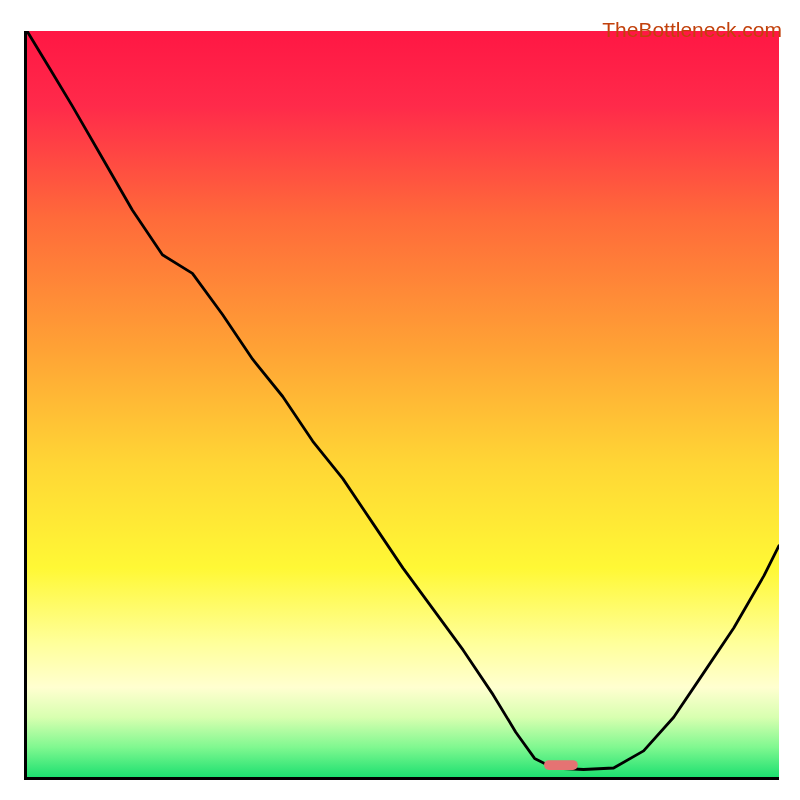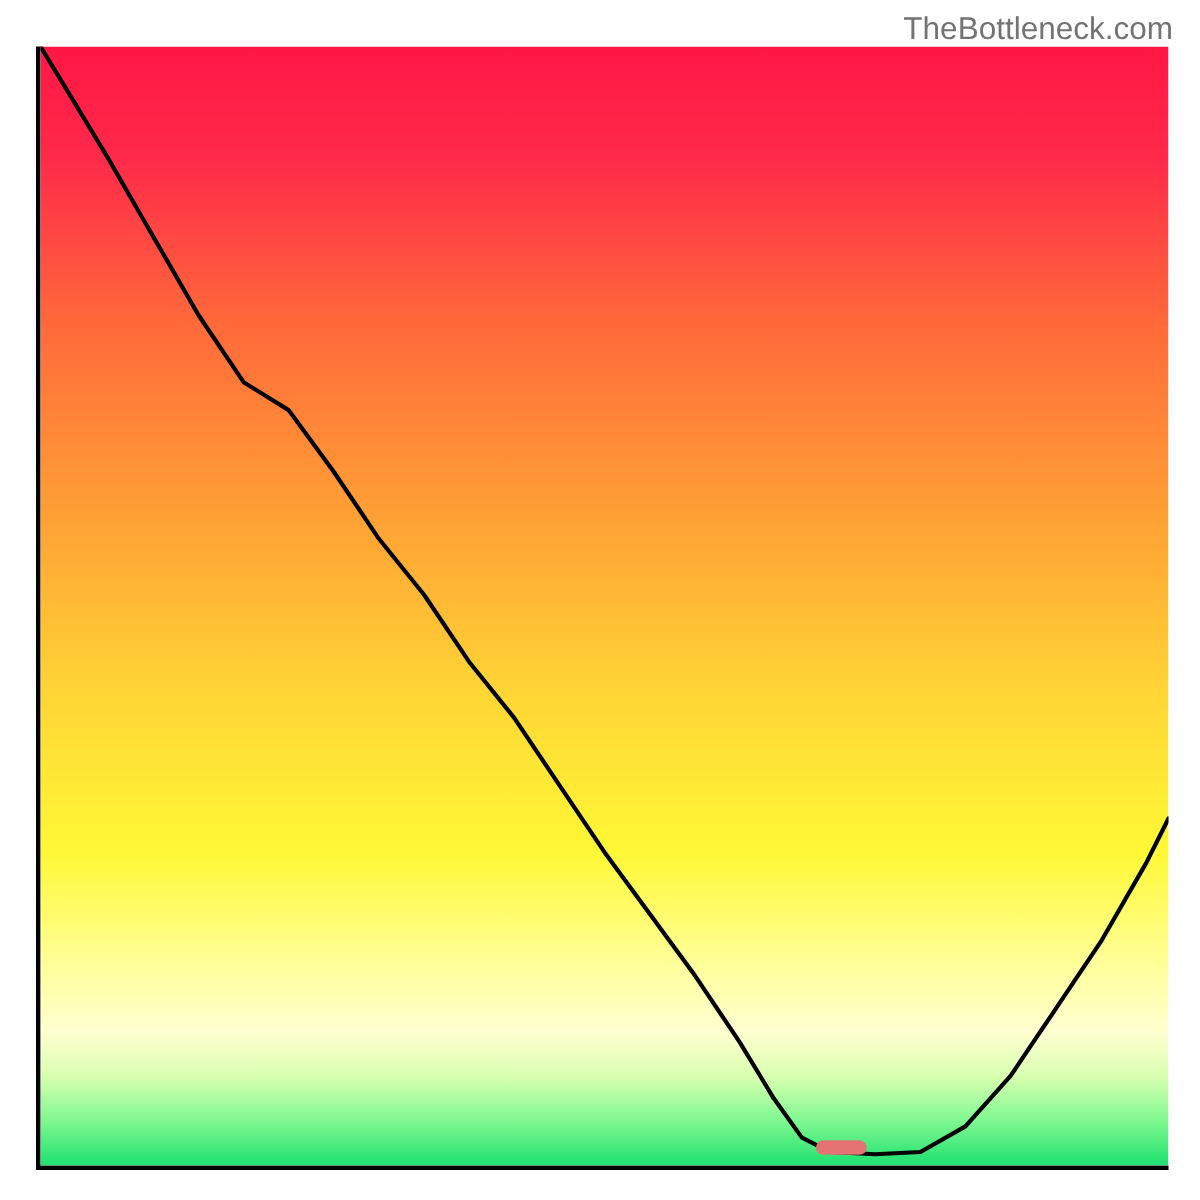--- a/index.html
+++ b/index.html
@@ -11,25 +11,25 @@
     font-family: Arial, sans-serif;
   }
   .container {
     width: 800px;
     height: 800px;
     position: relative;
     background: white;
   }
   .watermark {
     position: absolute;
-    top: 8px;
+    top: 18px;
     right: 18px;
     font-size: 21px;
     font-weight: 500;
-    color: #737373;
+    color: #c2410c;
     z-index: 10;
   }
   .plot-area {
     position: absolute;
     left: 24px;
     top: 31px;
     width: 752px;
     height: 746px;
     border-left: 3px solid black;
     border-bottom: 3px solid black;

